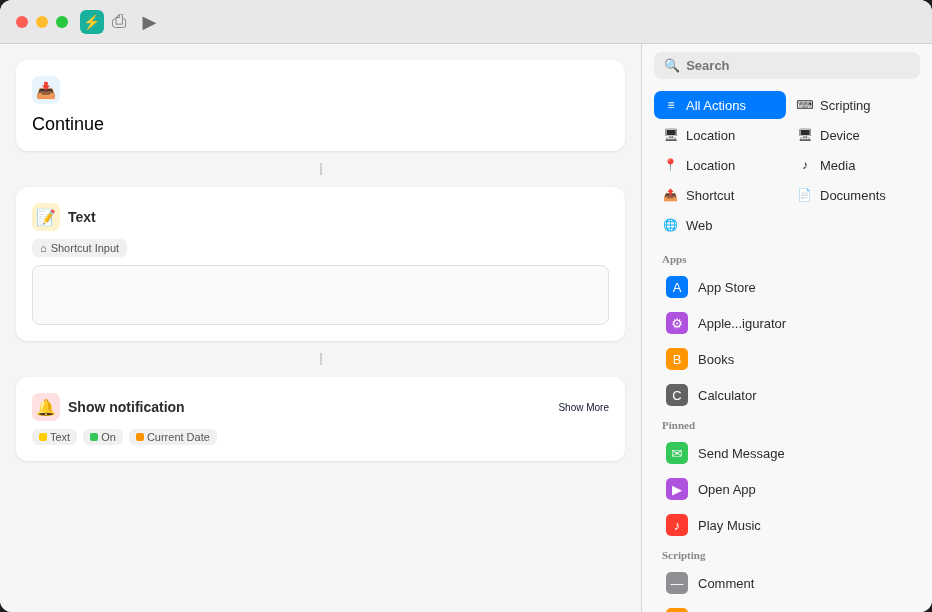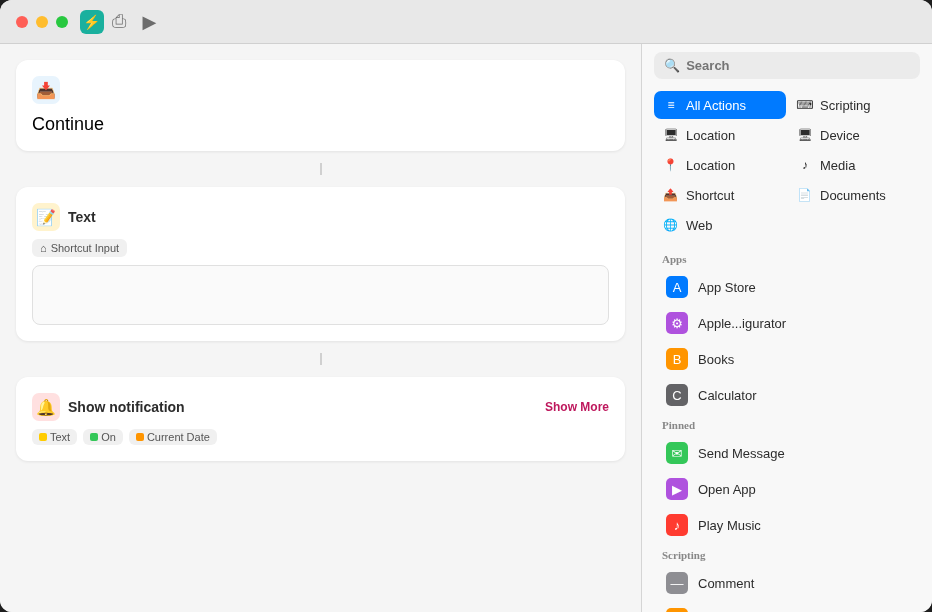--- a/index.html
+++ b/index.html
@@ -204,24 +204,23 @@
       height: 8px;
       border-radius: 2px;
     }
 
     .tag .tag-dot.yellow { background: #ffcc00; }
     .tag .tag-dot.green { background: #34c759; }
     .tag .tag-dot.orange { background: #ff9500; }
 
     .show-more {
       margin-left: auto;
-      color: #be185d;
-      font-size: 12px;
+      color: #0f172a;
+      font-size: 10px;
       cursor: pointer;
-      font-weight: bold;
     }
 
     
     .card-divider {
       width: 2px;
       height: 12px;
       background: #d0d0d0;
       margin: 0 auto;
     }
 

